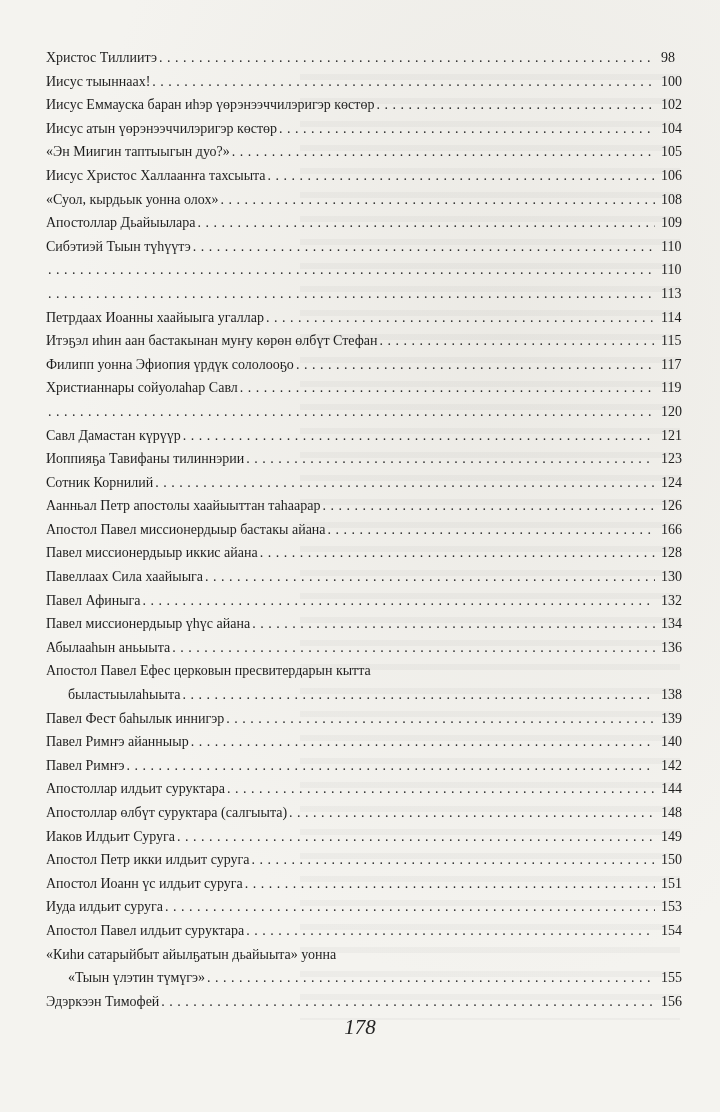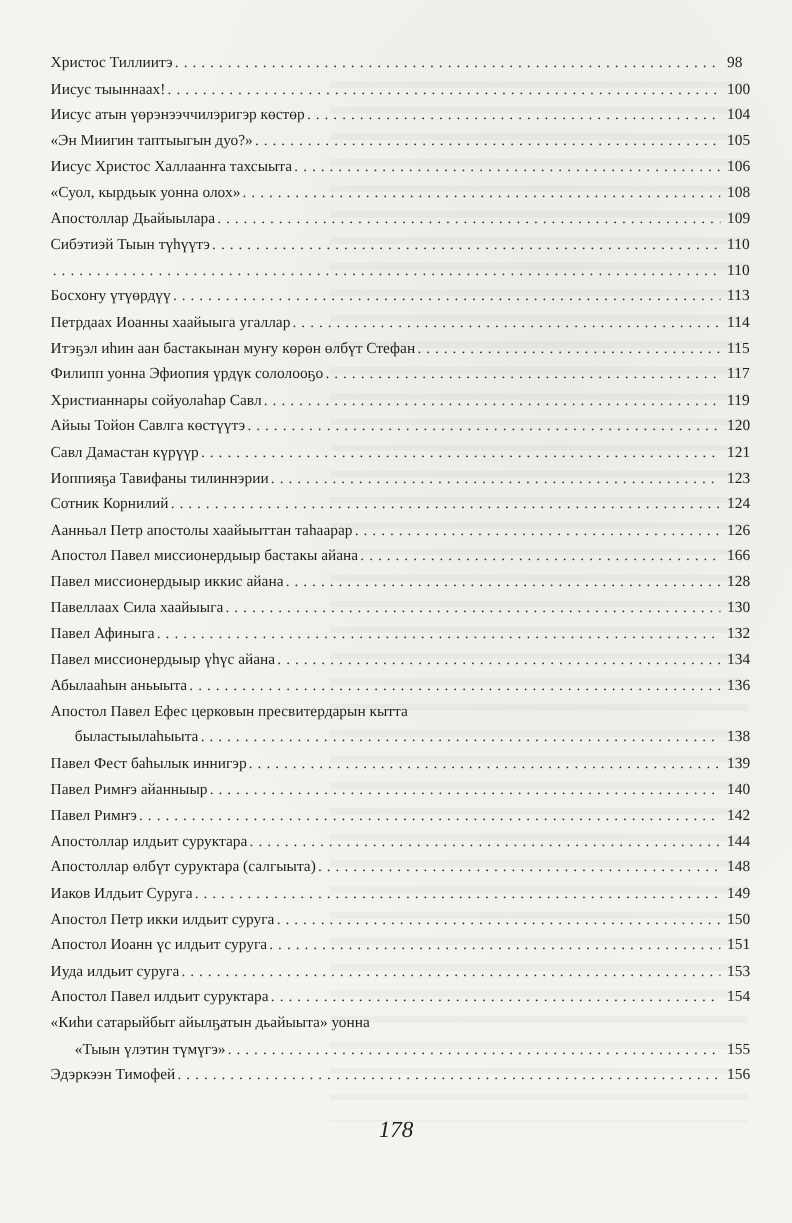--- a/index.html
+++ b/index.html
@@ -60,20 +60,25 @@
         <span class="title">Христос Тиллиитэ</span>
         <span class="leader"></span>
         <span class="page-num">98</span>
       </div>
       <div class="entry">
         <span class="title">Иисус тыыннаах!</span>
         <span class="leader"></span>
         <span class="page-num">100</span>
       </div>
       <div class="entry">
+        <span class="title">Иисус Еммауска баран иhэр үөрэнээччилэригэр көстөр</span>
+        <span class="leader"></span>
+        <span class="page-num">102</span>
+      </div>
+      <div class="entry">
         <span class="title">Иисус атын үөрэнээччилэригэр көстөр</span>
         <span class="leader"></span>
         <span class="page-num">104</span>
       </div>
       <div class="entry">
         <span class="title">«Эн Миигин таптыыгын дуо?»</span>
         <span class="leader"></span>
         <span class="page-num">105</span>
       </div>
       <div class="entry">
@@ -94,21 +99,20 @@
       <div class="entry">
         <span class="title">Сибэтиэй Тыын түhүүтэ</span>
         <span class="leader"></span>
         <span class="page-num">110</span>
       </div>
       <div class="entry">
         <span class="leader"></span>
         <span class="page-num">110</span>
       </div>
       <div class="entry">
-        <span class="title">Босхоҥу үтүөрдүү</span>
         <span class="leader"></span>
         <span class="page-num">113</span>
       </div>
       <div class="entry">
         <span class="title">Петрдаах Иоанны хаайыыга угаллар</span>
         <span class="leader"></span>
         <span class="page-num">114</span>
       </div>
       <div class="entry">
         <span class="title">Итэҕэл иhин аан бастакынан муҥу көрөн өлбүт Стефан</span>
@@ -119,21 +123,20 @@
         <span class="title">Филипп уонна Эфиопия үрдүк сололооҕо</span>
         <span class="leader"></span>
         <span class="page-num">117</span>
       </div>
       <div class="entry">
         <span class="title">Христианнары сойуолаhар Савл</span>
         <span class="leader"></span>
         <span class="page-num">119</span>
       </div>
       <div class="entry">
-        <span class="title">Айыы Тойон Савлга көстүүтэ</span>
         <span class="leader"></span>
         <span class="page-num">120</span>
       </div>
       <div class="entry">
         <span class="title">Савл Дамастан күрүүр</span>
         <span class="leader"></span>
         <span class="page-num">121</span>
       </div>
       <div class="entry">
         <span class="title">Иоппияҕа Тавифаны тилиннэрии</span>

